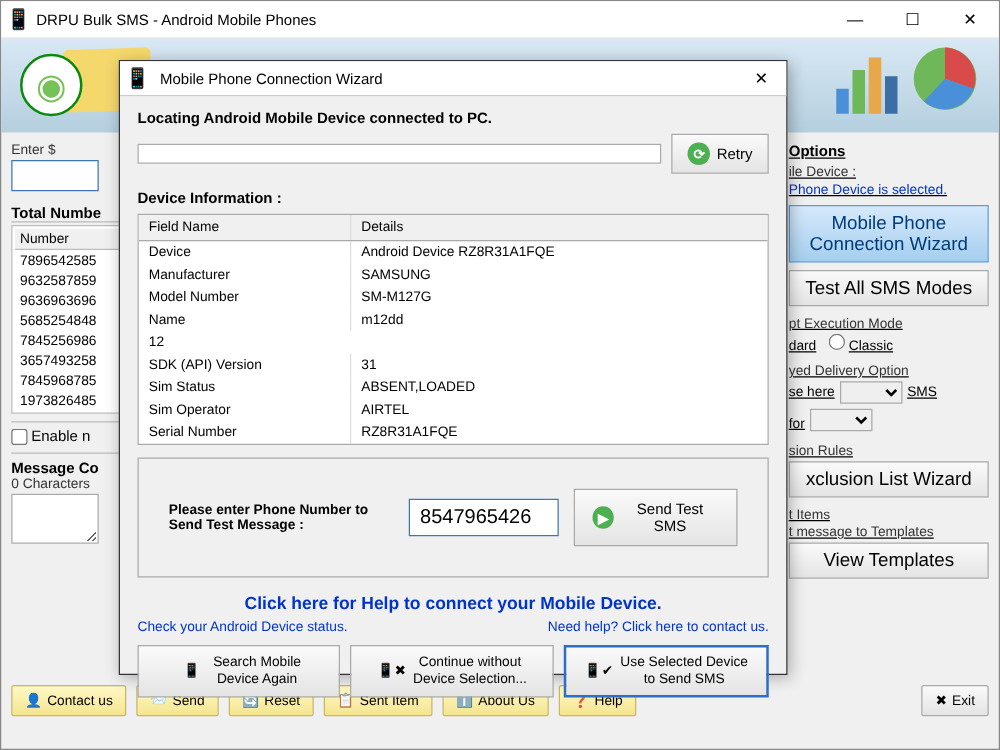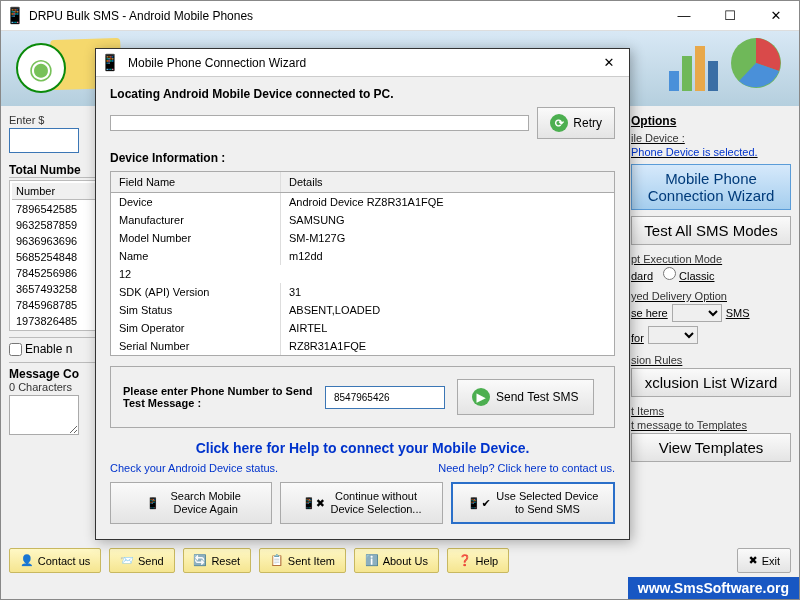--- a/index.html
+++ b/index.html
@@ -49,23 +49,23 @@
 .progress-row { display: flex; align-items: center; gap: 8px; margin-bottom: 12px; }
 .progress { flex: 1; height: 16px; background: #fff; border: 1px solid #aaa; }
 .retry-btn { background: linear-gradient(#fafafa, #e4e4e4); border: 1px solid #aaa; padding: 6px 12px; display: flex; align-items: center; gap: 5px; font-size: 12px; cursor: pointer; }
 .dev-info { border: 1px solid #aaa; background: #fff; margin-top: 6px; }
 .dev-info-header { display: flex; background: #f0f0f0; border-bottom: 1px solid #aaa; }
 .dev-info-header > div { padding: 4px 8px; font-size: 11px; }
 .dev-col1 { width: 170px; border-right: 1px solid #ddd; }
 .dev-col2 { flex: 1; }
 .dev-row { display: flex; align-items: flex-end; }
 .dev-row > div { padding: 3px 8px; font-size: 11px; }
-.test-box { border: 1px solid #aaa; background: #f0f0f0; padding: 12px; margin-top: 10px; display: flex; align-items: center; gap: 12px; }
+.test-box { border: 1px solid #aaa; background: #f0f0f0; padding: 24px; margin-top: 10px; display: flex; align-items: center; gap: 12px; }
 .test-label { width: 190px; font-size: 11px; font-weight: bold; }
-.test-input { border: 1px solid #3b76b5; padding: 5px 8px; font-size: 10px; width: 120px; background: #fff; }
+.test-input { border: 1px solid #3b76b5; padding: 5px 8px; font-size: 16px; width: 120px; background: #fff; }
 .send-test-btn { background: linear-gradient(#fafafa, #e4e4e4); border: 1px solid #aaa; padding: 8px 14px; display: flex; align-items: center; gap: 6px; font-size: 12px; cursor: pointer; }
 .help-link { color: #0033cc; font-weight: bold; text-align: center; margin: 12px 0 6px; font-size: 14px; cursor: pointer; }
 .sub-links { display: flex; justify-content: space-between; font-size: 11px; margin-bottom: 8px; }
 .sub-links span { color: #0033cc; cursor: pointer; }
 .action-row { display: flex; gap: 8px; }
 .action-btn { flex: 1; background: linear-gradient(#fafafa, #e4e4e4); border: 1px solid #aaa; padding: 6px; display: flex; align-items: center; justify-content: center; gap: 5px; font-size: 11px; cursor: pointer; text-align: center; line-height: 1.2; }
 .action-btn.selected { border: 2px solid #2a6fc9; }
 .icon-box { width: 24px; height: 24px; display: flex; align-items: center; justify-content: center; }
 .circle-icon { width: 18px; height: 18px; border-radius: 50%; display: inline-flex; align-items: center; justify-content: center; color: #fff; font-size: 11px; font-weight: bold; }
 .green { background: #4caf50; }
@@ -203,21 +203,20 @@
         <span>❓</span>
         <span>Help</span>
       </button>
     <div style="flex:1"></div>
     <button class="bottom-btn gray">
         <span>✖</span>
         <span>Exit</span>
       </button>
   </div>
 
-  <div class="url-bar">www.SmsSoftware.org</div>
 </div>
 
 <div class="modal">
   <div class="modal-titlebar">
     <span class="titlebar-icon">📱</span>
     <span class="modal-title">Mobile Phone Connection Wizard</span>
     <div class="modal-close">✕</div>
   </div>
   <div class="modal-body">
     <div class="modal-heading">Locating Android Mobile Device connected to PC.</div>

